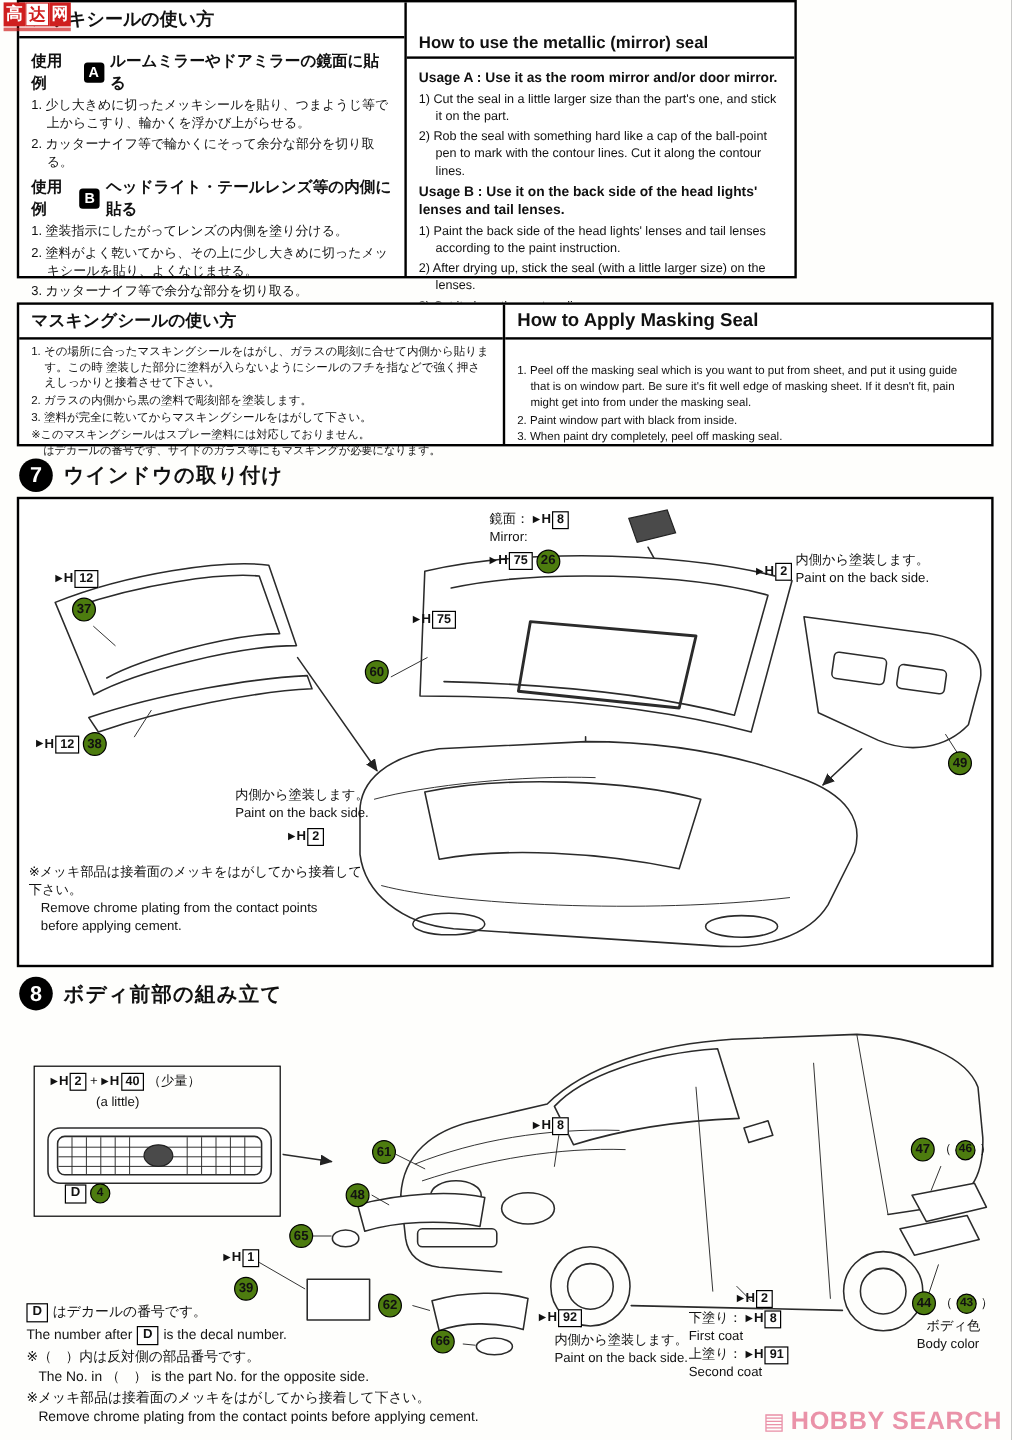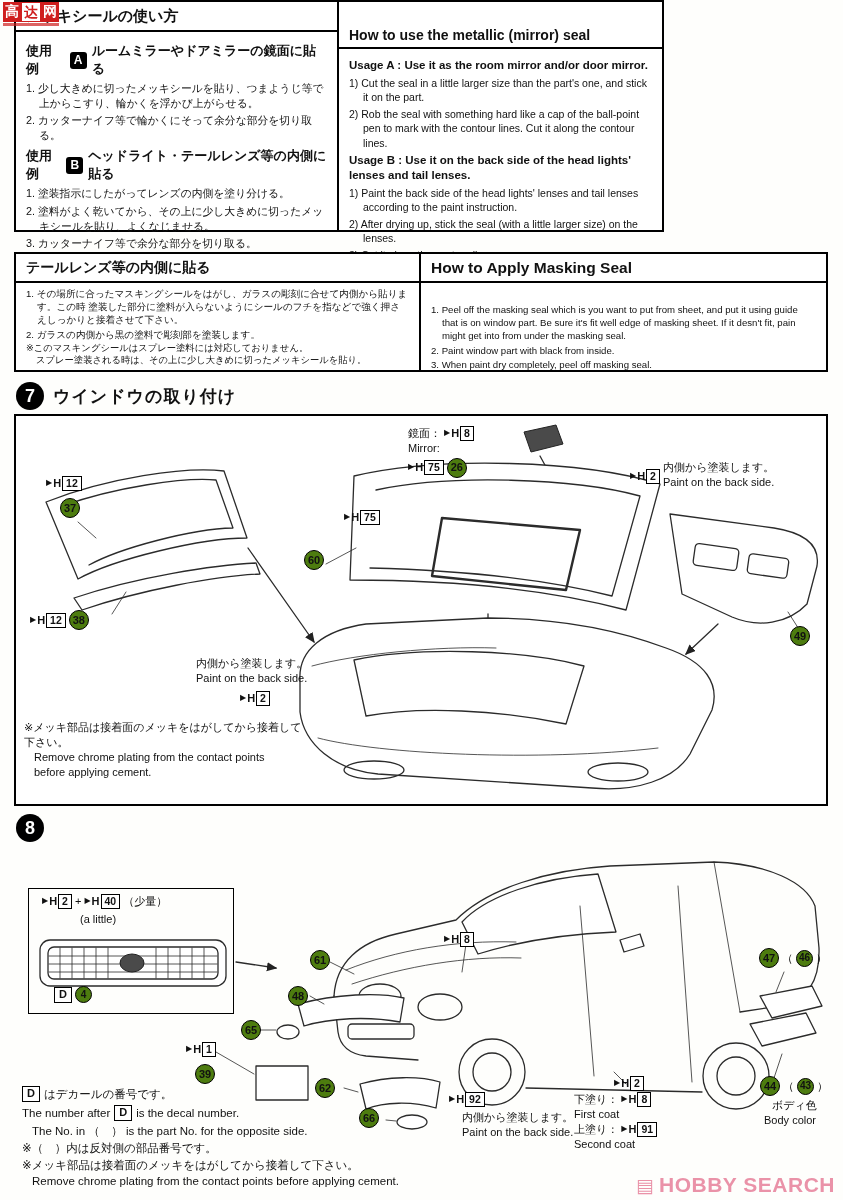--- a/index.html
+++ b/index.html
@@ -111,26 +111,27 @@
         <div class="usage-en">Usage B : Use it on the back side of the head lights' lenses and tail lenses.</div>
         <div class="step-en">1) Paint the back side of the head lights' lenses and tail lenses according to the paint instruction.</div>
         <div class="step-en">2) After drying up, stick the seal (with a little larger size) on the lenses.</div>
         <div class="step-en">3) Cut it along the contour lines.</div>
       </div>
     </div>
   </div>
 
   <div class="box" style="left:14px;top:252px;width:814px;height:120px">
     <div class="col col-l">
-      <div class="col-title jp-title" style="font-size:14px">テールレンズ等の内側に貼る</div>
+      <div class="col-title jp-title" style="font-size:14px">マスキングシールの使い方</div>
       <div class="col-body" style="padding-top:4px">
         <div class="step-sm">1. その場所に合ったマスキングシールをはがし、ガラスの彫刻に合せて内側から貼ります。この時 塗装した部分に塗料が入らないようにシールのフチを指などで強く押さえしっかりと接着させて下さい。</div>
         <div class="step-sm">2. ガラスの内側から黒の塗料で彫刻部を塗装します。</div>
+        <div class="step-sm">3. 塗料が完全に乾いてからマスキングシールをはがして下さい。</div>
         <div class="note-sm">※このマスキングシールはスプレー塗料には対応しておりません。</div>
-        <div class="note-sm note-indent">スプレー塗装される時は、その上に少し大きめに切ったメッキシールを貼り。</div>
+        <div class="note-sm note-indent">はデカールの番号です、サイドのガラス等にもマスキングが必要になります。</div>
       </div>
     </div>
     <div class="col col-r">
       <div class="col-title en-title-lg">How to Apply Masking Seal</div>
       <div class="col-body" style="padding-top:20px">
         <div class="step-sm">1. Peel off the masking seal which is you want to put from sheet, and put it using guide that is on window part. Be sure it's fit well edge of masking sheet. If it desn't fit, pain might get into from under the masking seal.</div>
         <div class="step-sm">2. Paint window part with black from inside.</div>
         <div class="step-sm">3. When paint dry completely, peel off masking seal.</div>
       </div>
     </div>
@@ -249,20 +250,21 @@
       </div>
     </div>
     <div class="lbl wrap" style="left:8px;top:304px;width:285px">
       <div>※メッキ部品は接着面のメッキをはがしてから接着して下さい。</div>
       <div style="margin-left:10px;width:250px">Remove chrome plating from the contact points before applying cement.</div>
     </div>
   </div>
 
   <div class="sec-head" style="left:16px;top:814px">
     <div class="sec-num">8</div>
+    <div class="sec-title">ボディ前部の組み立て</div>
   </div>
 
   <div class="diagram" style="left:14px;top:844px;width:814px;height:312px">
     <svg class="dia-svg" width="814" height="312" viewBox="0 0 814 312">
       <defs>
         <marker id="ah8" markerWidth="9" markerHeight="8" refX="7" refY="3.5" orient="auto">
             <path d="M0,0 L8,3.5 L0,7 Z" fill="#222"></path>
           </marker>
       </defs>
       <rect class="sf" x="26" y="96" width="186" height="46" rx="10"></rect>
@@ -407,22 +409,22 @@
   <div class="footer" style="left:22px;top:1086px;width:430px">
     <div class="f-line">
       <span class="dbox">D</span>
       <span>はデカールの番号です。</span>
     </div>
     <div class="f-line">
       <span>The number after</span>
       <span class="dbox">D</span>
       <span>is the decal number.</span>
     </div>
+    <div>※（　）内は反対側の部品番号です。</div>
     <div style="margin-left:10px">The No. in （　） is the part No. for the opposite side.</div>
-    <div>※（　）内は反対側の部品番号です。</div>
     <div>※メッキ部品は接着面のメッキをはがしてから接着して下さい。</div>
     <div style="margin-left:10px">Remove chrome plating from the contact points before applying cement.</div>
   </div>
 
   <div class="wm-br">
     <span class="hs-icon">▤</span>
     <span class="hs-text">HOBBY SEARCH</span>
   </div>
 
 </div>

